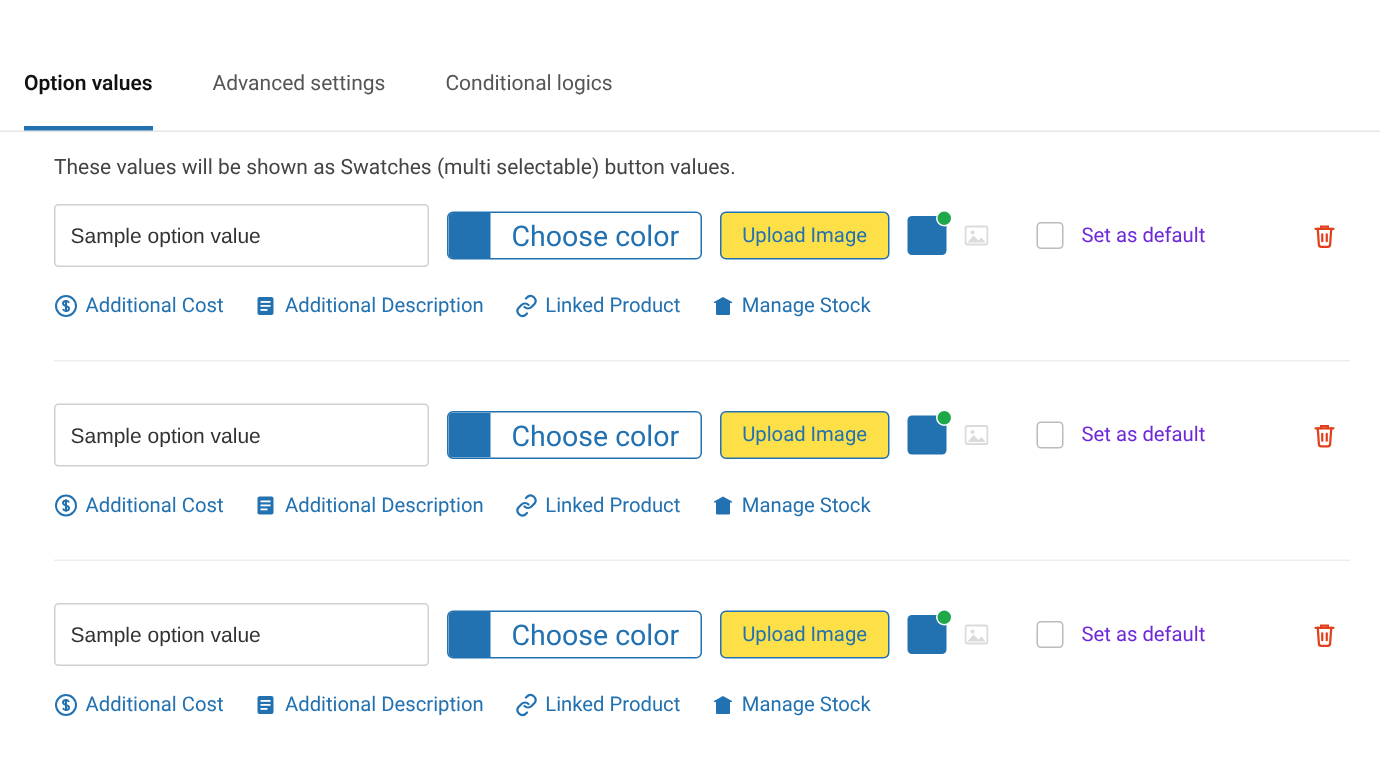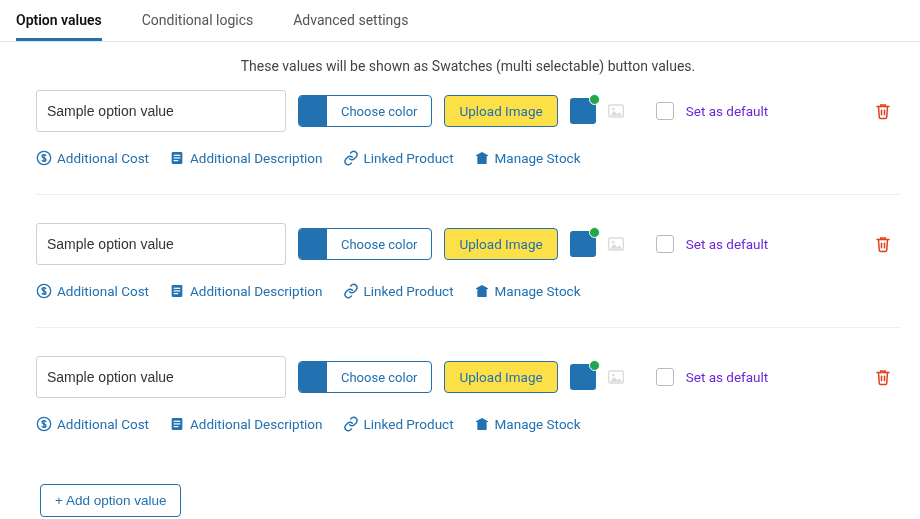--- a/index.html
+++ b/index.html
@@ -11,34 +11,34 @@
     background: #fff;
     width: 920px;
   }
   .tabs {
     display: flex;
     gap: 40px;
     padding: 0 16px;
     border-bottom: 1px solid #e5e5e5;
   }
   .tab {
-    padding: 12px 0 10px;
+    padding: 12px 0 20px;
     cursor: pointer;
     color: #555;
     border-bottom: 3px solid transparent;
+    margin-top: 36px;
   }
   .tab.active {
     color: #111;
     font-weight: 600;
     border-bottom-color: #2271b1;
   }
   .hint {
     padding: 16px 20px 12px 36px;
     color: #444;
-    text-align: center;
   }
   .rows { padding: 0 20px 0 36px; }
   .row { padding-top: 4px; padding-bottom: 16px; }
   .row + .row { border-top: 1px solid #eee; padding-top: 28px; }
   .line1 {
     display: flex;
     align-items: center;
     gap: 12px;
   }
   .value-input {
@@ -59,21 +59,21 @@
     overflow: hidden;
   }
   .colorwrap .filled {
     width: 28px;
     height: 100%;
     background: #2271b1;
   }
   .colorwrap .label {
     padding: 0 14px;
     color: #2271b1;
-    font-size: 13px;
+    font-size: 19px;
   }
   .upload-btn {
     border: 1px solid #2271b1;
     border-radius: 4px;
     height: 32px;
     padding: 0 14px;
     color: #2271b1;
     background: #fde047;
     font-size: 13.5px;
     cursor: pointer;
@@ -144,22 +144,22 @@
     cursor: pointer;
   }
 </style>
 </head>
 <body>
 
 
 
 <div class="tabs">
   <div class="tab active">Option values</div>
+  <div class="tab">Advanced settings</div>
   <div class="tab">Conditional logics</div>
-  <div class="tab">Advanced settings</div>
 </div>
 
 <div class="hint">These values will be shown as Swatches (multi selectable) button values.</div>
 
 <div class="rows" id="rows">
   <div class="row">
     <div class="line1">
       <input class="value-input" value="Sample option value" style="">
       <div class="colorwrap">
         <div class="filled"></div>

